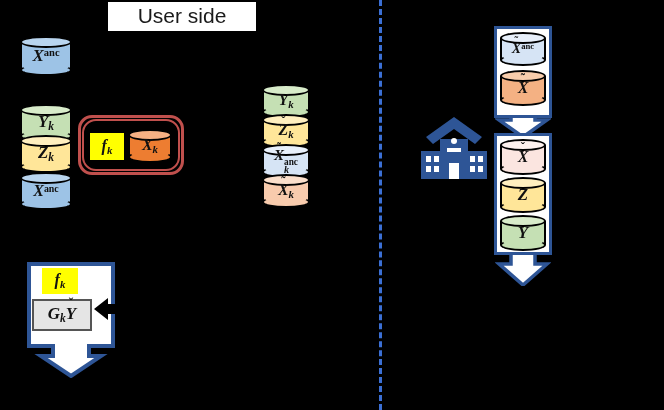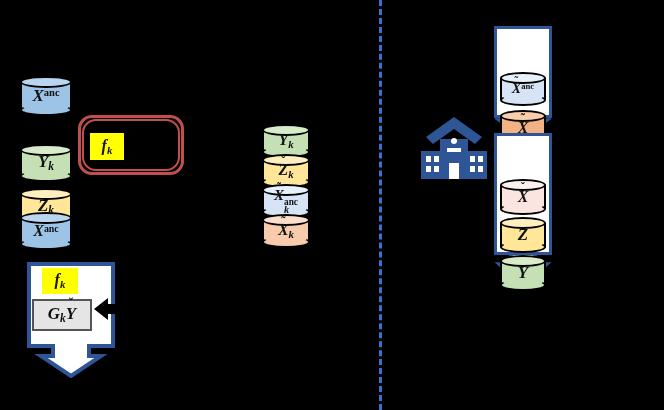--- a/index.html
+++ b/index.html
@@ -4,21 +4,21 @@
 <style>
   html,body{margin:0;padding:0;background:#000;}
   body{width:664px;height:410px;overflow:hidden;font-family:"Liberation Sans",sans-serif;}
   #stage{position:relative;width:664px;height:410px;background:#000;}
 
   .lbl-box{position:absolute;background:#fff;color:#1a1a1a;display:flex;
            align-items:center;justify-content:center;text-align:center;
            font-family:"Liberation Sans",sans-serif;line-height:1.05;}
 
   
-  .cyl{position:absolute;margin-top:40px;}
+  .cyl{position:absolute;}
   .cyl .body{position:absolute;left:0;right:0;top:6px;bottom:6px;
              border-left:2px solid #000;border-right:2px solid #000;}
   .cyl .top{position:absolute;left:0;right:0;top:0;height:12px;
             border:2px solid #000;border-radius:50%/50%;box-sizing:border-box;}
   .cyl .bot{position:absolute;left:0;right:0;bottom:0;height:12px;
             border:2px solid #000;border-radius:50%/50%;box-sizing:border-box;
             border-top-color:transparent;}
   .cyl .txt{position:absolute;left:0;right:0;top:0;bottom:0;display:flex;
             align-items:center;justify-content:center;
             font-family:"Liberation Serif",serif;font-style:italic;
@@ -44,41 +44,44 @@
   .secret-ring.inner{border-width:2px;}
 
   .sqbox{position:absolute;box-sizing:border-box;}
   .divider{position:absolute;width:0;border-left:3px dashed #3b6fd4;}
 </style>
 </head>
 <body>
 
 <div id="stage">
 
+  <div class="lbl-box" style="left:108px;top:2px;width:148px;height:29px;font-size:21px;">
+    <span>User side</span>
+  </div>
 
   <div class="divider" style="left:379px;top:0px;height:410px;"></div>
 
   <div class="cyl" style="left:20px;top:36px;width:52px;height:40px;">
     <div class="body" style="background:#9dc3e6;"></div>
     <div class="bot" style="background:#9dc3e6;"></div>
     <div class="top" style="background:#b9d5ef;"></div>
     <div class="txt" style="font-size:17px;">
       <span>X<span class="sup">anc</span></span>
     </div>
   </div>
 
   <div class="cyl" style="left:20px;top:104px;width:52px;height:38px;">
     <div class="body" style="background:#c5e0b4;"></div>
     <div class="bot" style="background:#c5e0b4;"></div>
     <div class="top" style="background:#d8ecca;"></div>
     <div class="txt" style="font-size:17px;">
       <span>Y<span class="sub">k</span></span>
     </div>
   </div>
-  <div class="cyl" style="left:20px;top:148px;width:52px;height:38px;">
+  <div class="cyl" style="left:20px;top:135px;width:52px;height:38px;">
     <div class="body" style="background:#ffe699;"></div>
     <div class="bot" style="background:#ffe699;"></div>
     <div class="top" style="background:#ffefbf;"></div>
     <div class="txt" style="font-size:17px;">
       <span>Z<span class="sub">k</span></span>
     </div>
   </div>
   <div class="cyl" style="left:20px;top:172px;width:52px;height:38px;">
     <div class="body" style="background:#9dc3e6;"></div>
     <div class="bot" style="background:#9dc3e6;"></div>
@@ -90,20 +93,28 @@
 
   <div class="secret-ring" style="left:78px;top:115px;width:106px;height:60px;"></div>
   <div class="secret-ring inner" style="left:82px;top:119px;width:98px;height:52px;background:transparent;"></div>
 
   <div class="sqbox" style="left:90px;top:133px;width:34px;height:27px;background:#ffff00;
               display:flex;align-items:center;justify-content:center;
               font-family:'Liberation Serif',serif;font-style:italic;font-weight:700;font-size:16px;color:#111;">
     <span>f<span class="sub">k</span></span>
   </div>
 
+  <div class="cyl" style="left:128px;top:129px;width:44px;height:34px;">
+    <div class="body" style="background:#ed7d31;"></div>
+    <div class="bot" style="background:#ed7d31;"></div>
+    <div class="top" style="background:#f6b184;"></div>
+    <div class="txt" style="font-size:16px;">
+      <span>X<span class="sub">k</span></span>
+    </div>
+  </div>
 
 
   <div class="cyl" style="left:262px;top:84px;width:48px;height:34px;">
     <div class="body" style="background:#c5e0b4;"></div>
     <div class="bot" style="background:#c5e0b4;"></div>
     <div class="top" style="background:#d8ecca;"></div>
     <div class="txt" style="font-size:16px;">
       <span>Y<span class="sub">k</span></span>
     </div>
   </div>

